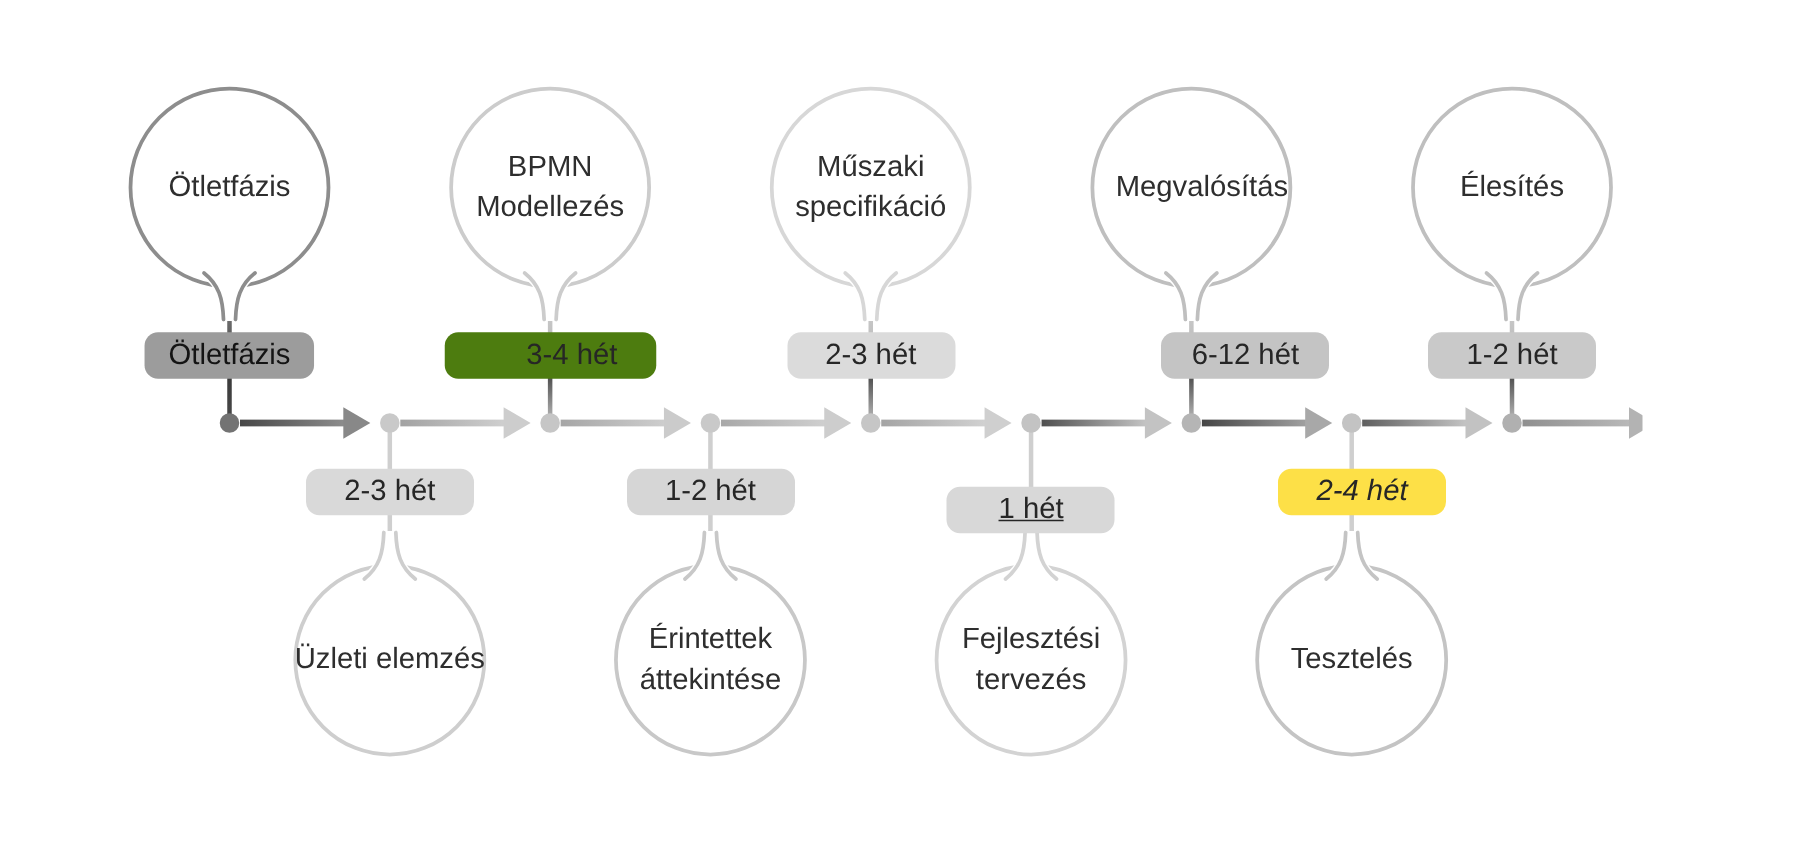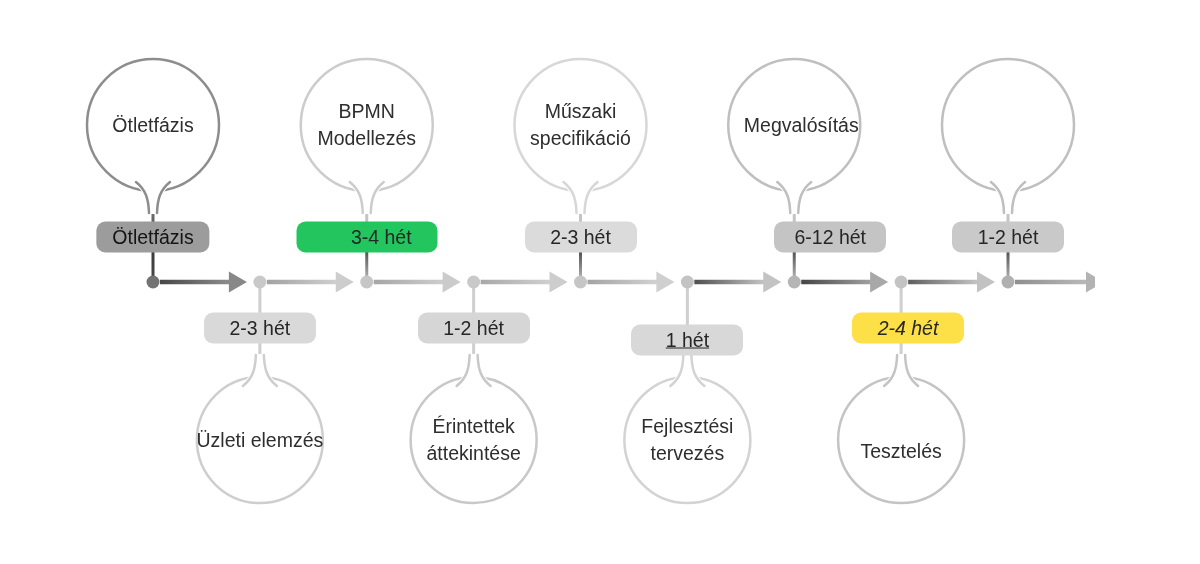--- a/index.html
+++ b/index.html
@@ -164,25 +164,26 @@
       <circle cx="1008" cy="282" r="6.5" fill="#b0b0b0"></circle>
     </svg>
 
   <div class="circle-label" style="left: 153px; top: 125px; color: rgb(46, 46, 46);">Ötletfázis</div>
   <div class="circle-label" style="left: 259.875px; top: 440px; color: rgb(46, 46, 46);">Üzleti elemzés</div>
   <div class="circle-label" style="left: 366.75px; top: 125px; color: rgb(46, 46, 46);">BPMN Modellezés</div>
   <div class="circle-label" style="left: 473.625px; top: 440px; color: rgb(46, 46, 46);">Érintettek áttekintése</div>
   <div class="circle-label" style="left: 687.375px; top: 440px; color: rgb(46, 46, 46);">Fejlesztési tervezés</div>
   <div class="circle-label" style="left: 580.5px; top: 125px; color: rgb(46, 46, 46);">Műszaki specifikáció</div>
   <div class="circle-label" style="left: 794.25px; top: 125px; color: rgb(46, 46, 46); padding-left: 14px;">Megvalósítás</div>
-  <div class="circle-label" style="left: 901.125px; top: 440px; color: rgb(46, 46, 46); margin-top: 11px;">Tesztelés</div>
+  <div class="circle-label" style="left: 901.125px; top: 440px; color: rgb(46, 46, 46);">Tesztelés</div>
+  <div class="circle-label" style="left: 1008px; top: 125px; color: rgb(46, 46, 46);">Élesítés</div>
 
   <div class="badge" style="left: 153px; top: 237px; background: rgb(156, 156, 156); color: rgb(20, 20, 20);">Ötletfázis</div>
   <div class="badge" style="left: 259.875px; top: 328px; background: rgb(217, 217, 217); color: rgb(38, 38, 38);">2-3 hét</div>
-  <div class="badge" style="left: 366.75px; top: 237px; background: #22c55e; color: rgb(38, 38, 38); padding-left: 45px;">3-4 hét</div>
+  <div class="badge" style="left: 366.75px; top: 237px; background: #4d7c0f; color: rgb(38, 38, 38); padding-left: 45px;">3-4 hét</div>
   <div class="badge" style="left: 473.625px; top: 328px; background: rgb(214, 214, 214); color: rgb(38, 38, 38);">1-2 hét</div>
   <div class="badge" style="left: 580.5px; top: 237px; background: rgb(219, 219, 219); color: rgb(38, 38, 38);">2-3 hét</div>
   <div class="badge" style="left: 687.375px; top: 340px; background: rgb(216, 216, 216); color: rgb(38, 38, 38); text-decoration: underline;">1 hét</div>
   <div class="badge" style="left: 794.25px; top: 237px; background: rgb(196, 196, 196); color: rgb(38, 38, 38); margin-left: 36px;">6-12 hét</div>
   <div class="badge" style="left: 908px; top: 328px; background: #fde047; color: rgb(38, 38, 38); font-style: italic;">2-4 hét</div>
   <div class="badge" style="left: 1008px; top: 237px; background: rgb(201, 201, 201); color: rgb(38, 38, 38);">1-2 hét</div>
 
 </div>
 
 </body></html>

